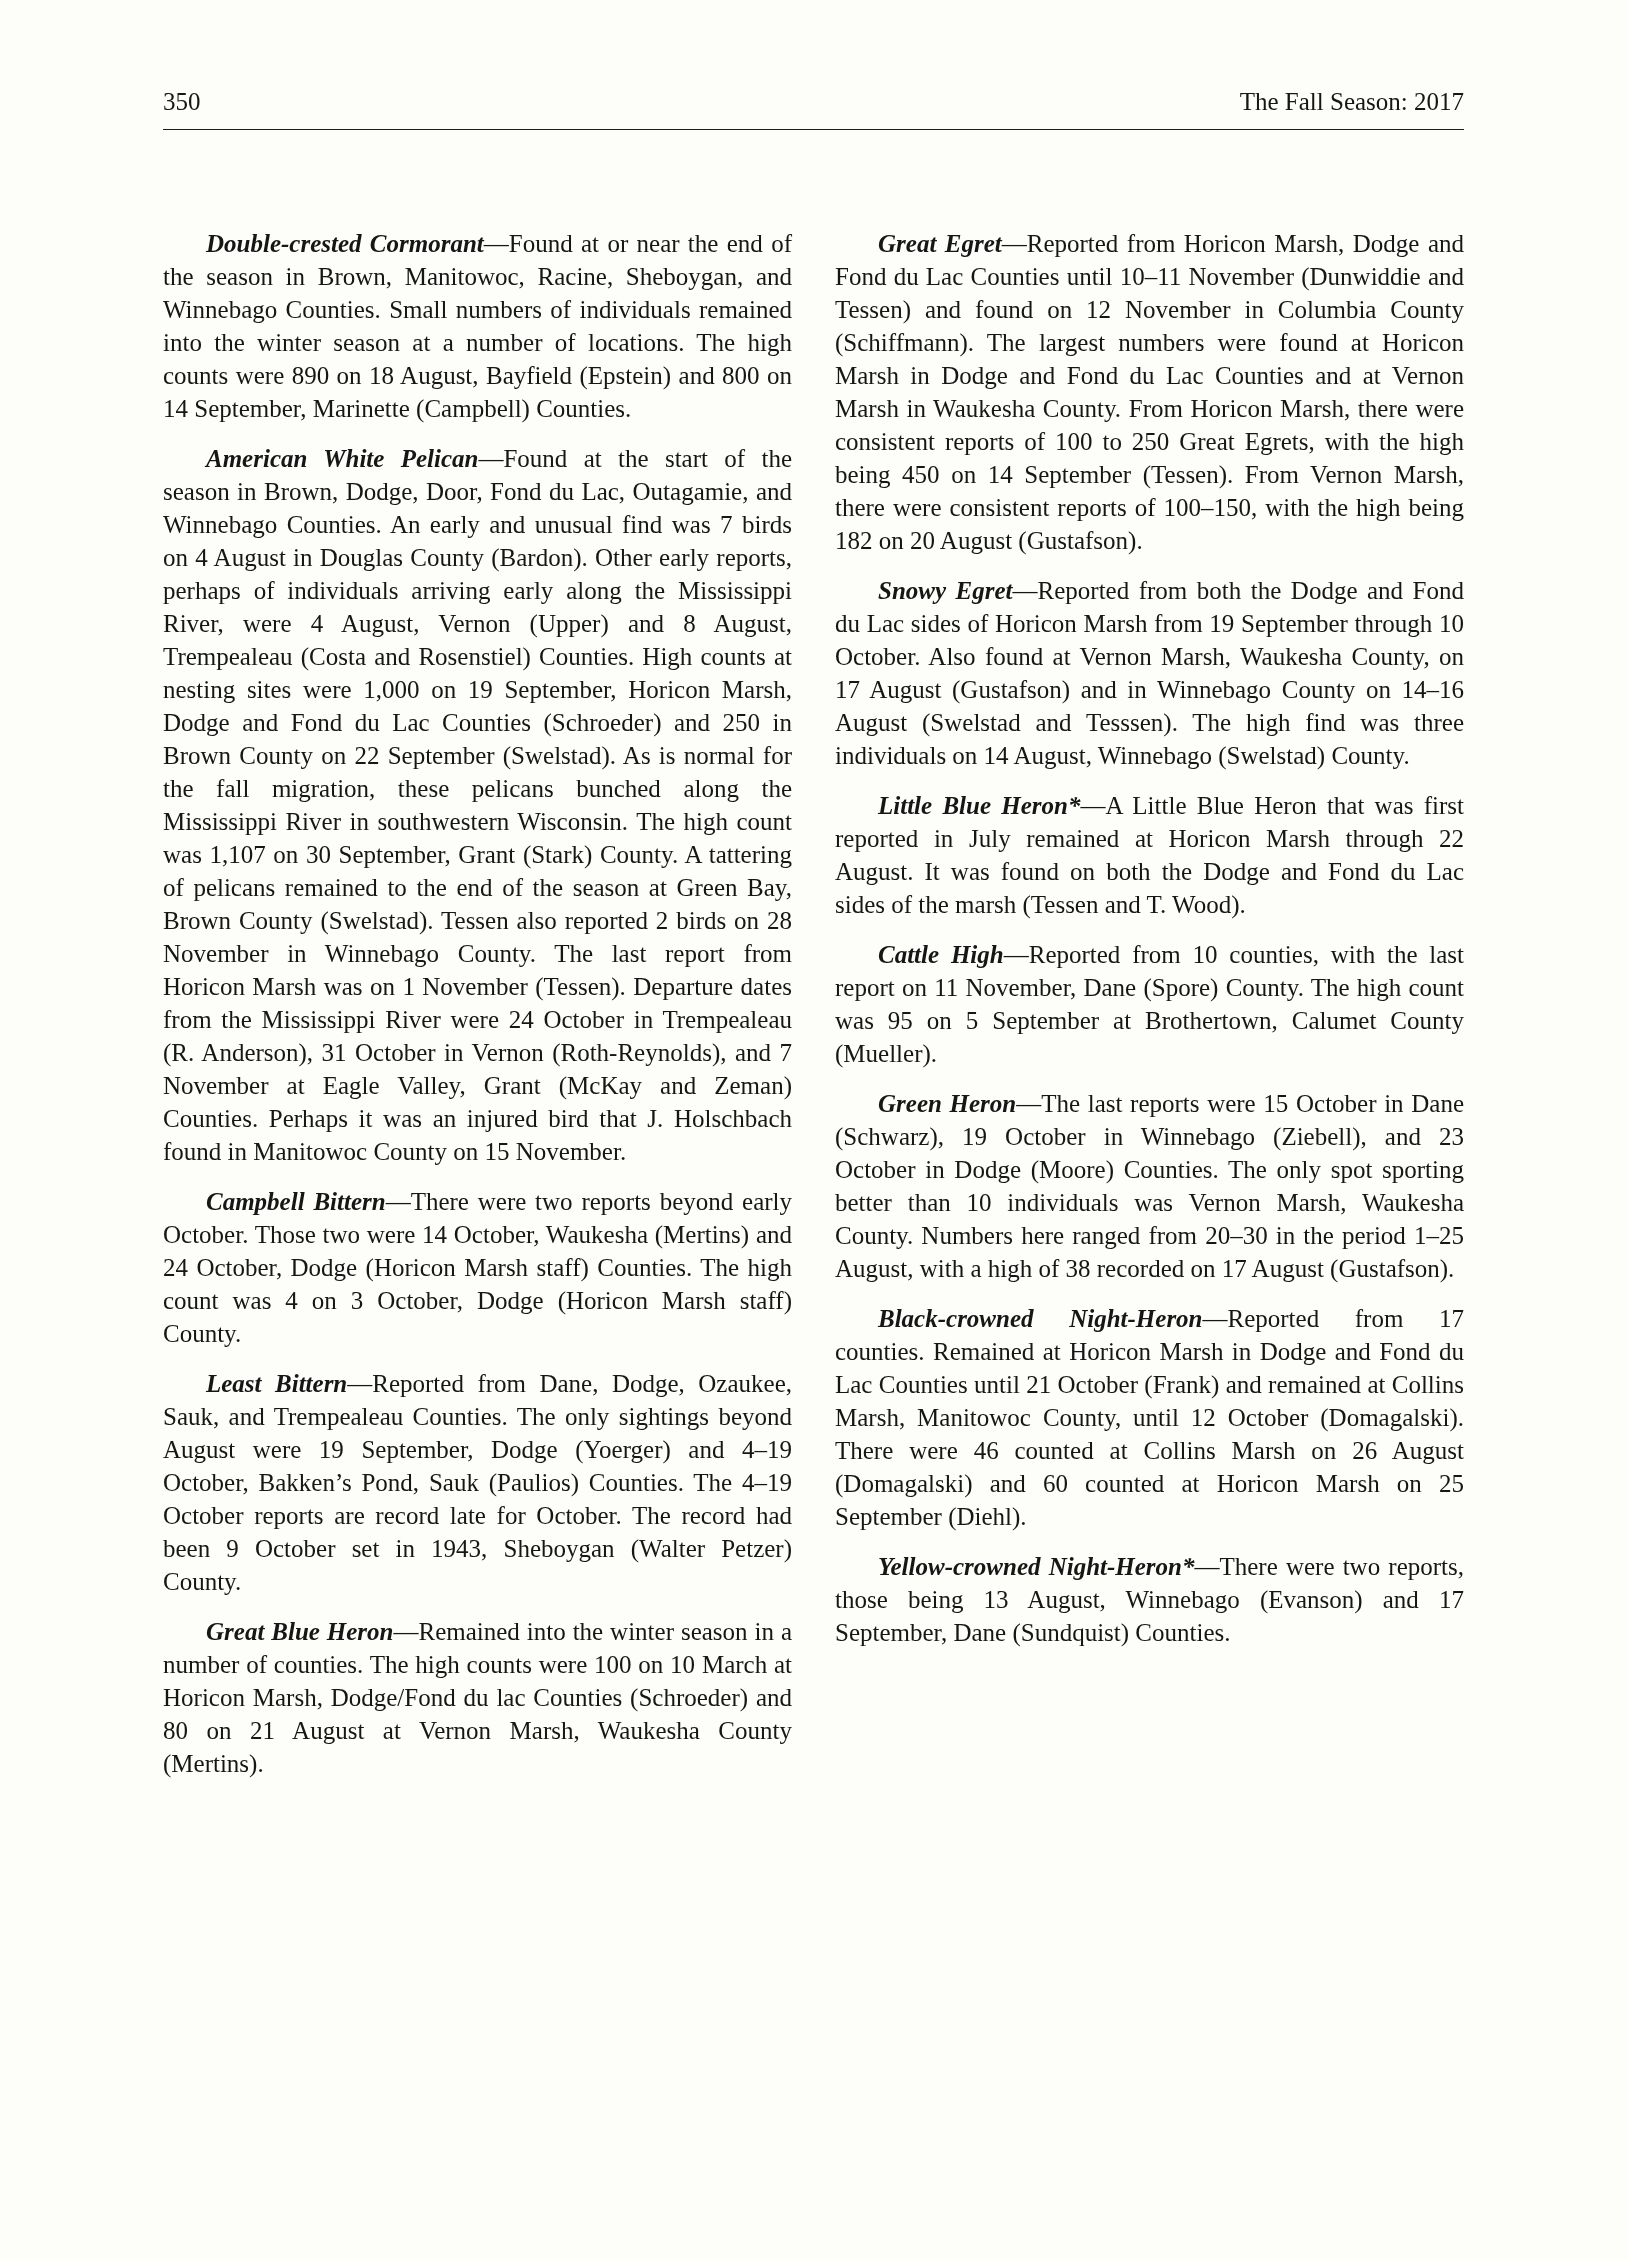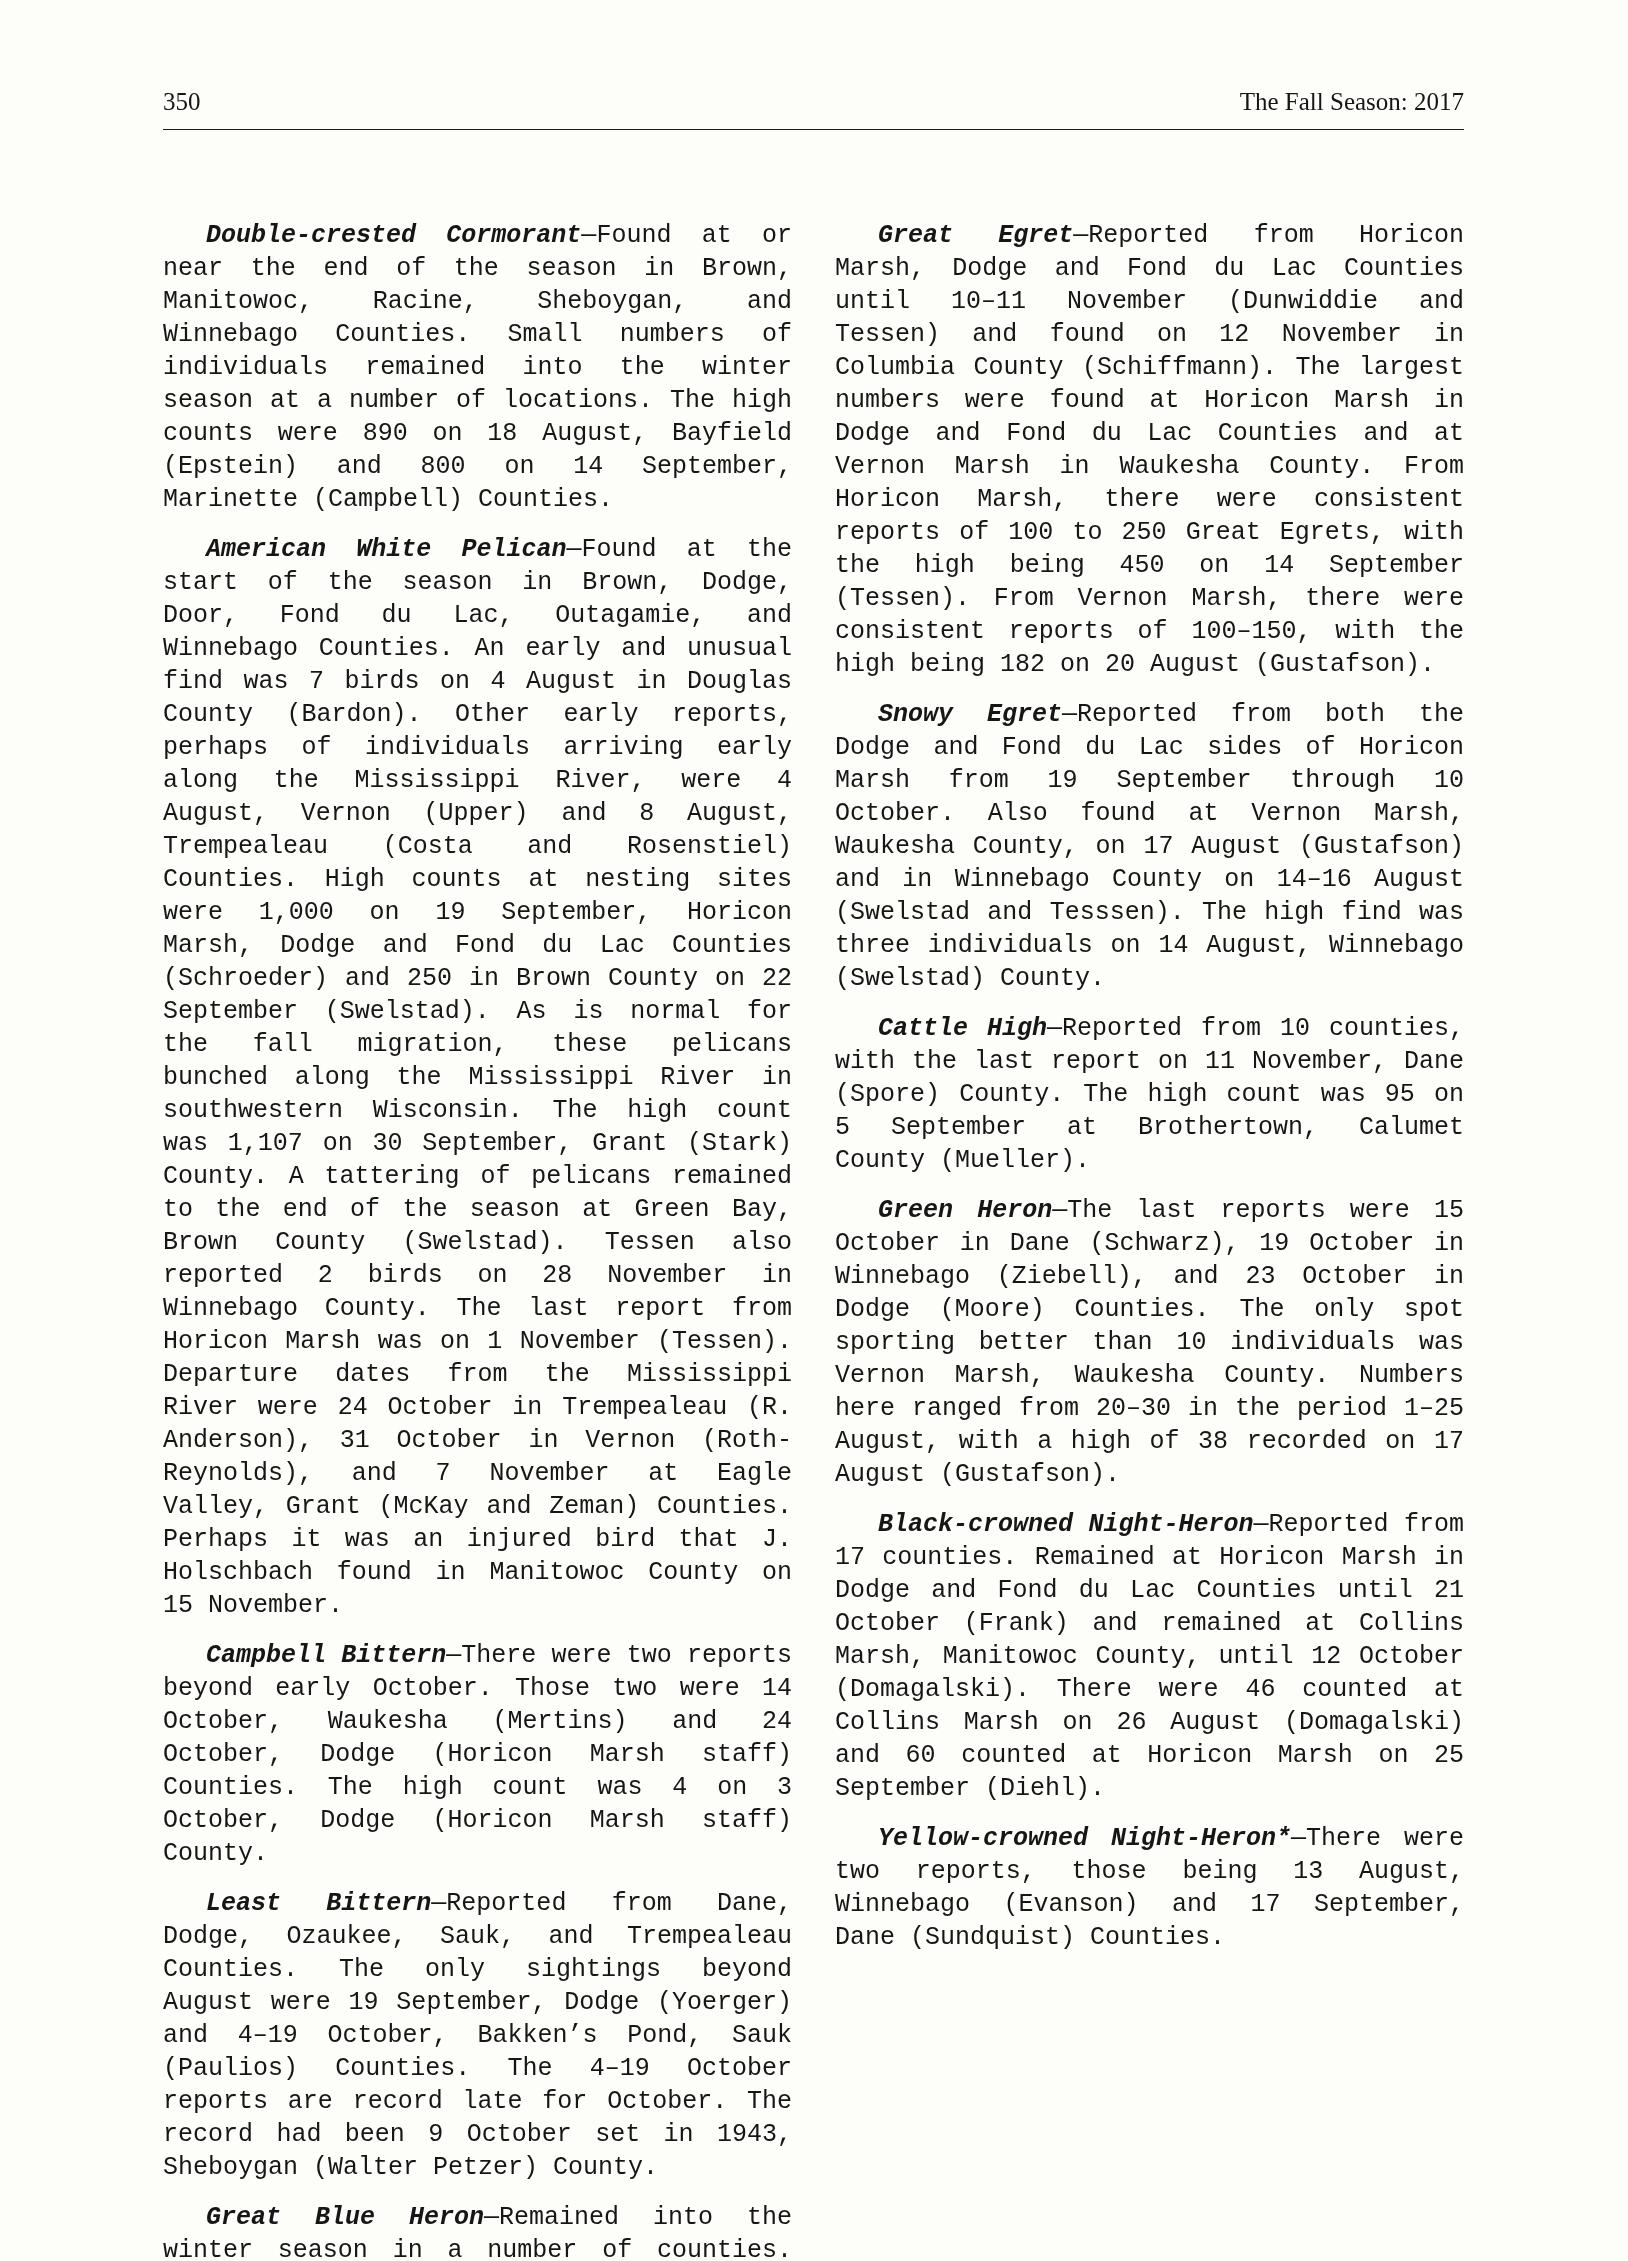--- a/index.html
+++ b/index.html
@@ -34,23 +34,22 @@
     display: flex;
     gap: 43px;
   }
   .col {
     width: 630px;
     text-align: justify;
     font-size: 25px;
     line-height: 1.32;
   }
   .entry {
-    margin: 0 0 17px 0;
+    margin: 8px 0 17px 0;
     text-indent: 43px;
-    font-family: Liberation Mono, monospace;
   }
   .entry:last-child { margin-bottom: 0; }
   .species {
     font-weight: bold;
     font-style: italic;
   }
   .dash { font-weight: normal; font-style: normal; }
 </style>
 </head>
 <body>
@@ -69,20 +68,21 @@
       <p class="entry"><span class="species">Double-crested Cormorant</span><span class="dash">—</span><span>Found at or near the end of the season in Brown, Manitowoc, Racine, Sheboygan, and Winnebago Counties. Small numbers of individuals remained into the winter season at a number of locations. The high counts were 890 on 18 August, Bayfield (Epstein) and 800 on 14 September, Marinette (Campbell) Counties.</span></p>
       <p class="entry"><span class="species">American White Pelican</span><span class="dash">—</span><span>Found at the start of the season in Brown, Dodge, Door, Fond du Lac, Outagamie, and Winnebago Counties. An early and unusual find was 7 birds on 4 August in Douglas County (Bardon). Other early reports, perhaps of individuals arriving early along the Mississippi River, were 4 August, Vernon (Upper) and 8 August, Trempealeau (Costa and Rosenstiel) Counties. High counts at nesting sites were 1,000 on 19 September, Horicon Marsh, Dodge and Fond du Lac Counties (Schroeder) and 250 in Brown County on 22 September (Swelstad). As is normal for the fall migration, these pelicans bunched along the Mississippi River in southwestern Wisconsin. The high count was 1,107 on 30 September, Grant (Stark) County. A tattering of pelicans remained to the end of the season at Green Bay, Brown County (Swelstad). Tessen also reported 2 birds on 28 November in Winnebago County. The last report from Horicon Marsh was on 1 November (Tessen). Departure dates from the Mississippi River were 24 October in Trempealeau (R. Anderson), 31 October in Vernon (Roth-Reynolds), and 7 November at Eagle Valley, Grant (McKay and Zeman) Counties. Perhaps it was an injured bird that J. Holschbach found in Manitowoc County on 15 November.</span></p>
       <p class="entry"><span class="species">Campbell Bittern</span><span class="dash">—</span><span>There were two reports beyond early October. Those two were 14 October, Waukesha (Mertins) and 24 October, Dodge (Horicon Marsh staff) Counties. The high count was 4 on 3 October, Dodge (Horicon Marsh staff) County.</span></p>
       <p class="entry"><span class="species">Least Bittern</span><span class="dash">—</span><span>Reported from Dane, Dodge, Ozaukee, Sauk, and Trempealeau Counties. The only sightings beyond August were 19 September, Dodge (Yoerger) and 4–19 October, Bakken’s Pond, Sauk (Paulios) Counties. The 4–19 October reports are record late for October. The record had been 9 October set in 1943, Sheboygan (Walter Petzer) County.</span></p>
       <p class="entry"><span class="species">Great Blue Heron</span><span class="dash">—</span><span>Remained into the winter season in a number of counties. The high counts were 100 on 10 March at Horicon Marsh, Dodge/Fond du lac Counties (Schroeder) and 80 on 21 August at Vernon Marsh, Waukesha County (Mertins).</span></p>
     </div>
 
     <div class="col">
       <p class="entry"><span class="species">Great Egret</span><span class="dash">—</span><span>Reported from Horicon Marsh, Dodge and Fond du Lac Counties until 10–11 November (Dunwiddie and Tessen) and found on 12 November in Columbia County (Schiffmann). The largest numbers were found at Horicon Marsh in Dodge and Fond du Lac Counties and at Vernon Marsh in Waukesha County. From Horicon Marsh, there were consistent reports of 100 to 250 Great Egrets, with the high being 450 on 14 September (Tessen). From Vernon Marsh, there were consistent reports of 100–150, with the high being 182 on 20 August (Gustafson).</span></p>
       <p class="entry"><span class="species">Snowy Egret</span><span class="dash">—</span><span>Reported from both the Dodge and Fond du Lac sides of Horicon Marsh from 19 September through 10 October. Also found at Vernon Marsh, Waukesha County, on 17 August (Gustafson) and in Winnebago County on 14–16 August (Swelstad and Tesssen). The high find was three individuals on 14 August, Winnebago (Swelstad) County.</span></p>
+      <p class="entry"><span class="species">Little Blue Heron*</span><span class="dash">—</span><span>A Little Blue Heron that was first reported in July remained at Horicon Marsh through 22 August. It was found on both the Dodge and Fond du Lac sides of the marsh (Tessen and T. Wood).</span></p>
       <p class="entry"><span class="species">Cattle High</span><span class="dash">—</span><span>Reported from 10 counties, with the last report on 11 November, Dane (Spore) County. The high count was 95 on 5 September at Brothertown, Calumet County (Mueller).</span></p>
       <p class="entry"><span class="species">Green Heron</span><span class="dash">—</span><span>The last reports were 15 October in Dane (Schwarz), 19 October in Winnebago (Ziebell), and 23 October in Dodge (Moore) Counties. The only spot sporting better than 10 individuals was Vernon Marsh, Waukesha County. Numbers here ranged from 20–30 in the period 1–25 August, with a high of 38 recorded on 17 August (Gustafson).</span></p>
       <p class="entry"><span class="species">Black-crowned Night-Heron</span><span class="dash">—</span><span>Reported from 17 counties. Remained at Horicon Marsh in Dodge and Fond du Lac Counties until 21 October (Frank) and remained at Collins Marsh, Manitowoc County, until 12 October (Domagalski). There were 46 counted at Collins Marsh on 26 August (Domagalski) and 60 counted at Horicon Marsh on 25 September (Diehl).</span></p>
       <p class="entry"><span class="species">Yellow-crowned Night-Heron*</span><span class="dash">—</span><span>There were two reports, those being 13 August, Winnebago (Evanson) and 17 September, Dane (Sundquist) Counties.</span></p>
     </div>
 
   </div>
 </div>
 
 

